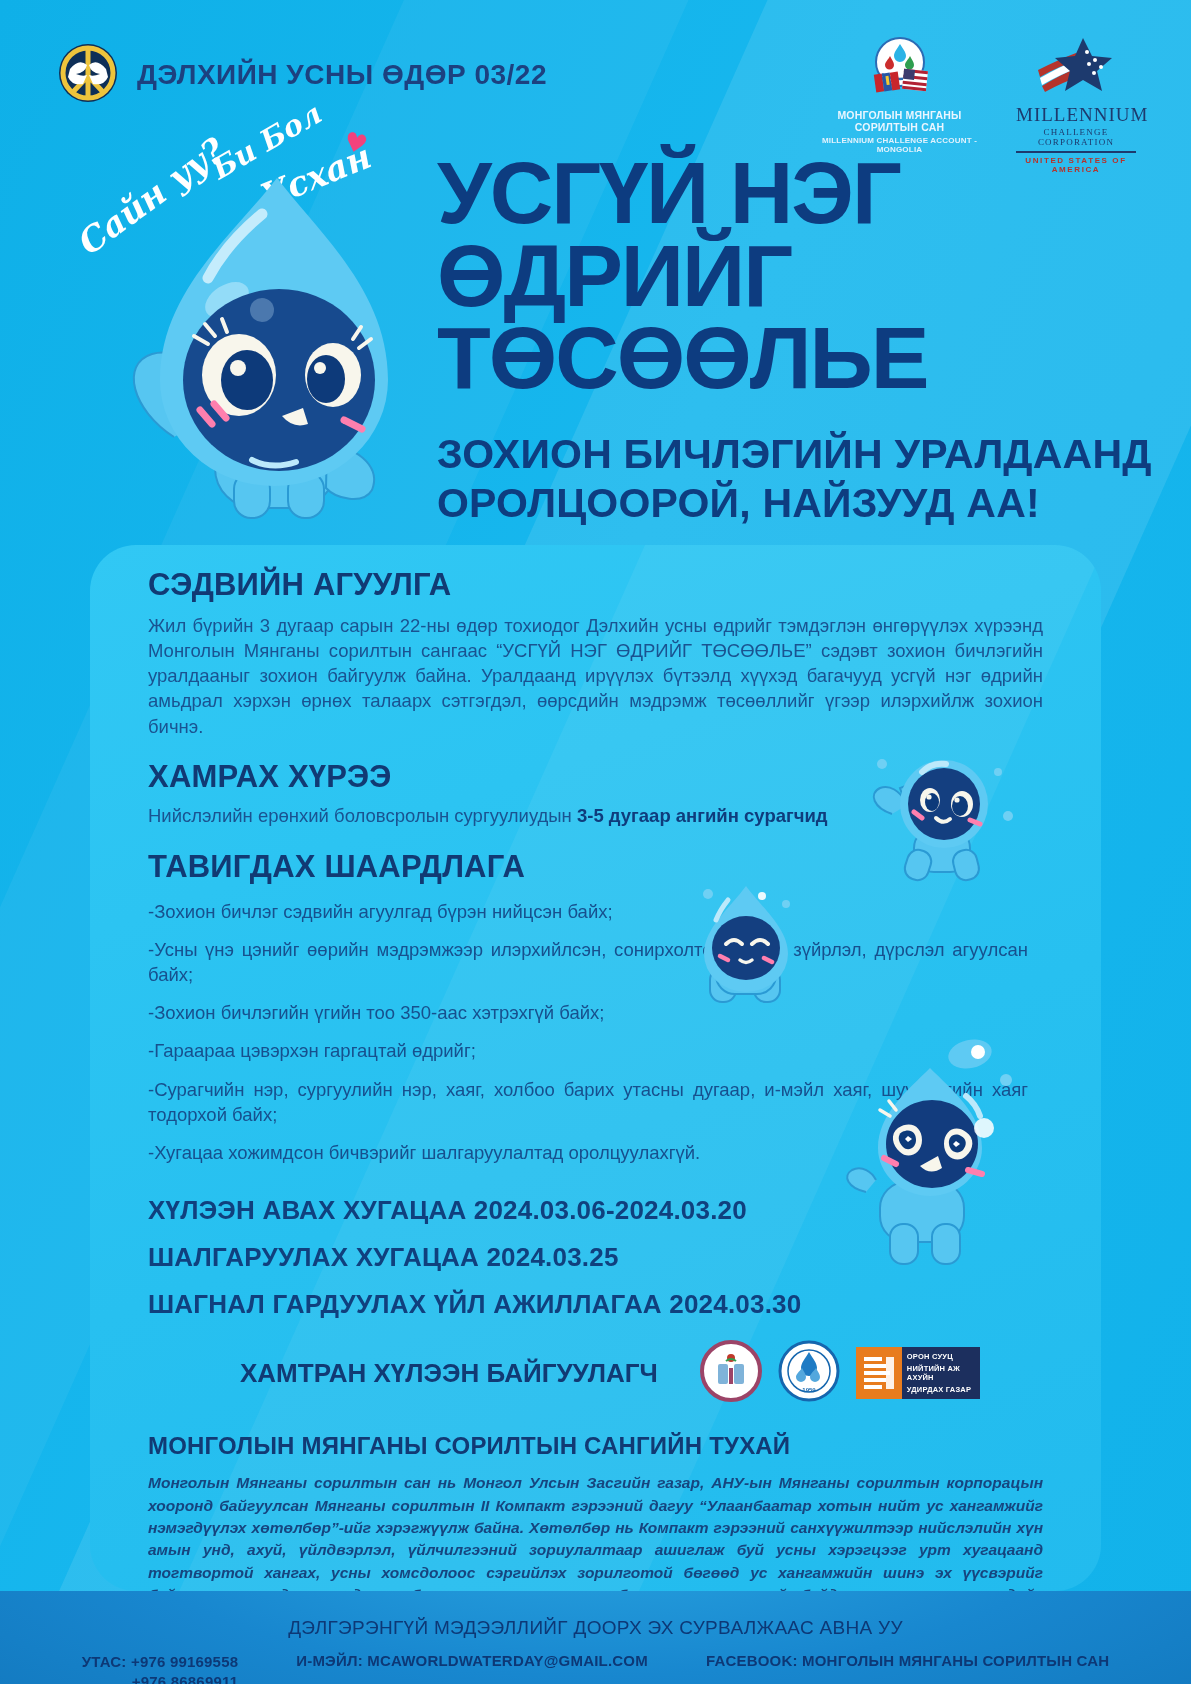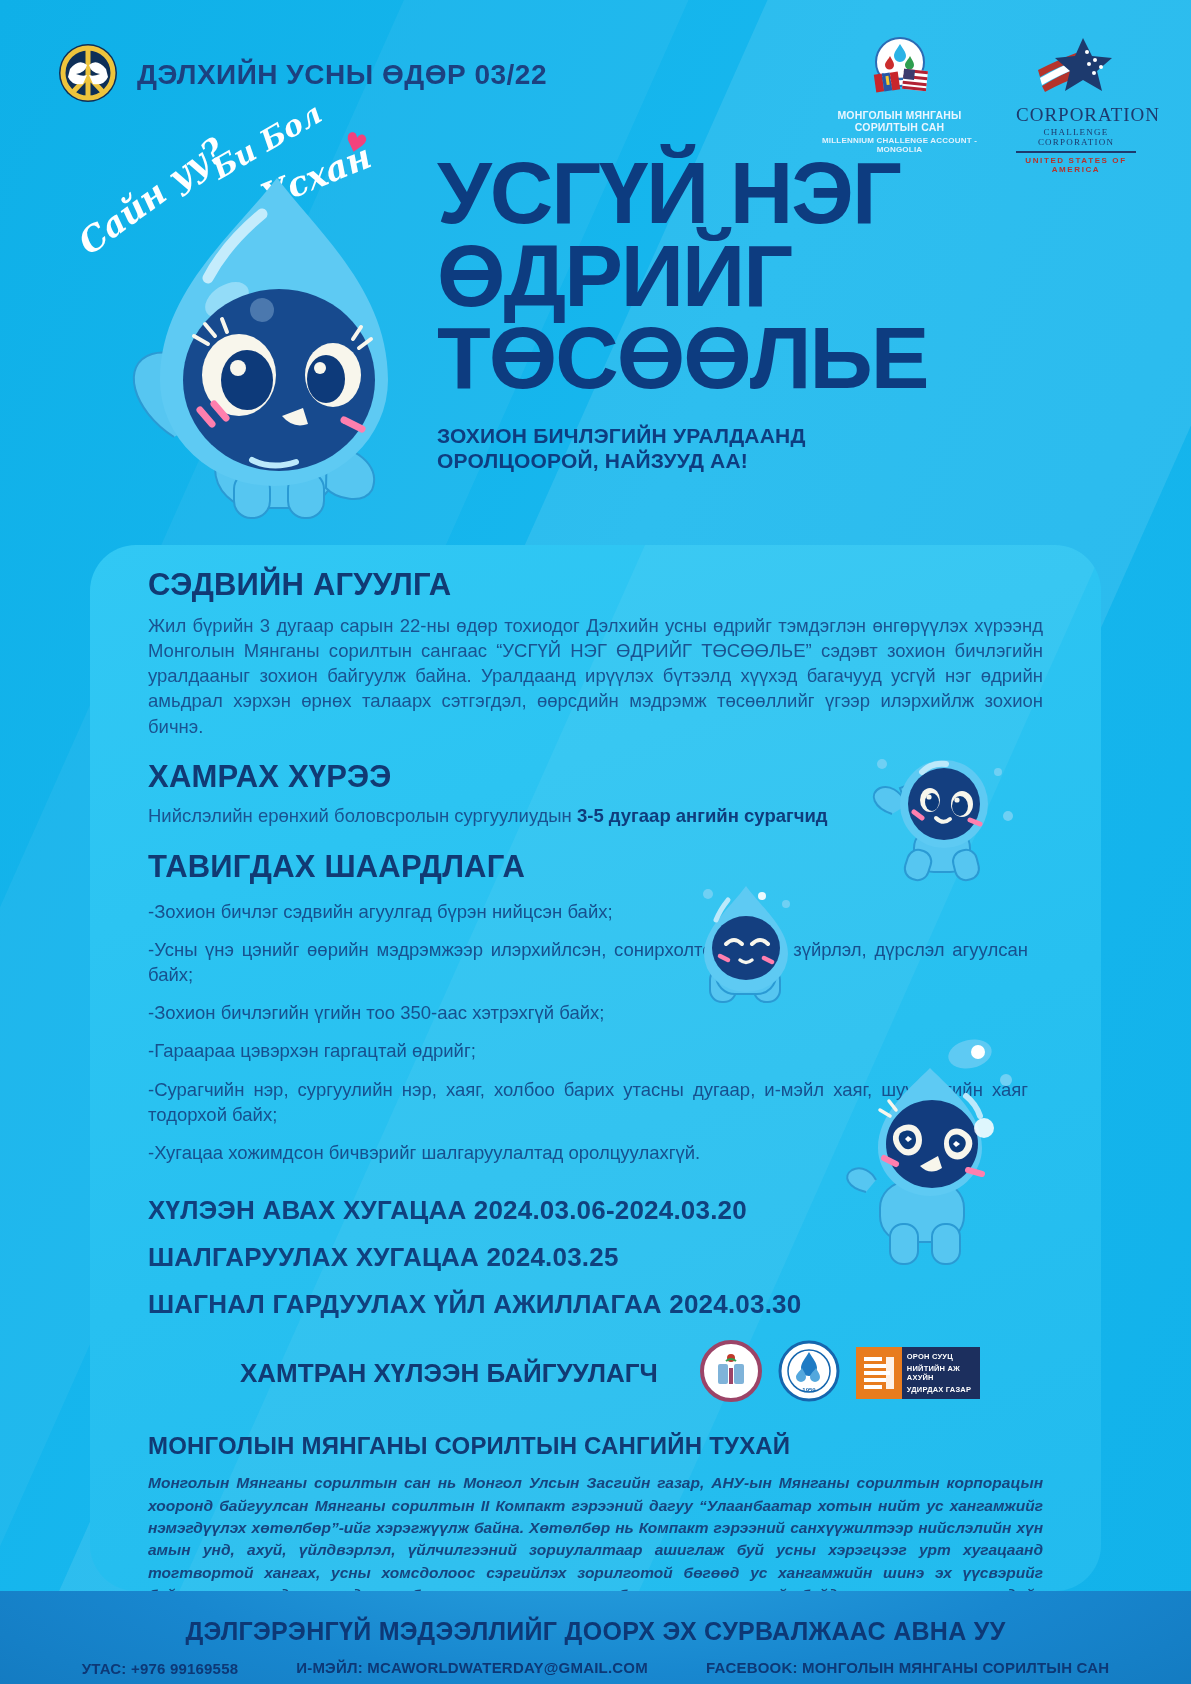--- a/index.html
+++ b/index.html
@@ -31,21 +31,21 @@
   .speech .p1{ position:absolute; left:8px; top:58px; font-size:34px; transform:rotate(-36deg); }
   .speech .p2{ position:absolute; left:148px; top:6px; font-size:29px; transform:rotate(-30deg); }
   .speech .p3{ position:absolute; left:200px; top:38px; font-size:34px; transform:rotate(-22deg); }
   .speech .heart{ position:absolute; left:286px; top:10px; font-size:26px; color:#f2427c; font-style:normal; transform:rotate(14deg); }
 
   .mascot-main{ position:absolute; left:112px; top:172px; }
 
   
   .hero{ position:absolute; left:437px; top:152px; width:620px; }
   .hero-line{ font-size:88px; line-height:0.94; font-weight:800; color:#0d3c80; letter-spacing:-2px; }
-  .hero-sub{ font-size:21px; line-height:1.18; font-weight:800; color:#0e3d80; letter-spacing:0.2px; margin-top:24px; }
+  .hero-sub{ font-size:41px; line-height:1.18; font-weight:800; color:#0e3d80; letter-spacing:0.2px; margin-top:30px; }
   .hero-sub div{ white-space:nowrap; }
 
   
   .card{
     position:absolute; left:90px; top:545px; width:1011px; height:1046px;
     background:linear-gradient(160deg,#31c8f4 0%,#27c0f0 55%,#22bbee 100%);
     border-radius:46px; padding:22px 58px 20px 58px; overflow:hidden;
   }
   .card::before{ content:""; position:absolute; width:420px; height:1400px; left:330px; top:-150px;
     transform:rotate(24deg); background:rgba(255,255,255,0.06); pointer-events:none;}
@@ -67,21 +67,21 @@
   .housing .navy{ width:78px; height:52px; background:#1c2f5e; color:#ffffff; font-size:7.5px; font-weight:700;
                   display:flex; flex-direction:column; justify-content:center; padding-left:5px; gap:3px; letter-spacing:0.2px;}
   .about{ margin-top:26px; position:relative; }
   .about h4{ font-size:24px; font-weight:800; color:#113a74; letter-spacing:0.2px;}
   .about p{ margin-top:12px; font-size:15.5px; line-height:1.45; font-weight:700; font-style:italic;
             color:#16457f; text-align:justify; }
 
   
   .footer{ position:absolute; left:0; top:1591px; width:1191px; height:93px;
     background:radial-gradient(ellipse 900px 300px at 50% -80px, #2aa7e2 0%, #1887cf 55%, #1277bd 100%); }
-  .footer-head{ text-align:center; font-size:25px; font-weight:700; color:#0d3876; margin-top:26px; letter-spacing:0.3px;}
+  .footer-head{ text-align:center; font-size:19px; font-weight:400; color:#0d3876; margin-top:26px; letter-spacing:0.3px;}
   .footer-row{ display:flex; justify-content:center; gap:58px; margin-top:13px; }
   .footer-row .cell{ font-size:15px; font-weight:800; color:#0d3876; letter-spacing:0.2px;}
   .phones{ text-align:right; }
   .phones div{ line-height:1.35; }
 
   .floating{ position:absolute; }
 </style>
 </head>
 <body>
 
@@ -139,21 +139,21 @@
           <path d="M3,42 Q24,30 40,24 L43,31 Q24,38 5,49 Z" fill="#ffffff"></path>
           <path d="M1,34 Q23,23 39,17 L41,24 Q22,30 3,41 Z" fill="#b5342c"></path>
           <polygon points="46,2 55,20 75,22 60,35 65,55 46,44 28,55 33,35 18,22 38,20" fill="#1d3a6e"></polygon>
           <circle cx="50" cy="16" r="2" fill="#ffffff"></circle>
           <circle cx="58" cy="24" r="2" fill="#ffffff"></circle>
           <circle cx="64" cy="31" r="2" fill="#ffffff"></circle>
           <circle cx="52" cy="28" r="2" fill="#ffffff"></circle>
           <circle cx="57" cy="37" r="2" fill="#ffffff"></circle>
         </svg>
       </span>
-      <div class="mcc-line1">CORPORATION</div>
+      <div class="mcc-line1">MILLENNIUM</div>
       <div class="mcc-line2">CHALLENGE CORPORATION</div>
       <div class="mcc-line3">UNITED STATES OF AMERICA</div>
     </div>
   </div>
 
   <div class="speech">
     <span class="p1">Сайн уу?</span>
     <span class="p2">Би Бол</span>
     <span class="p3">Усхан</span>
     <span class="heart">♥</span>

